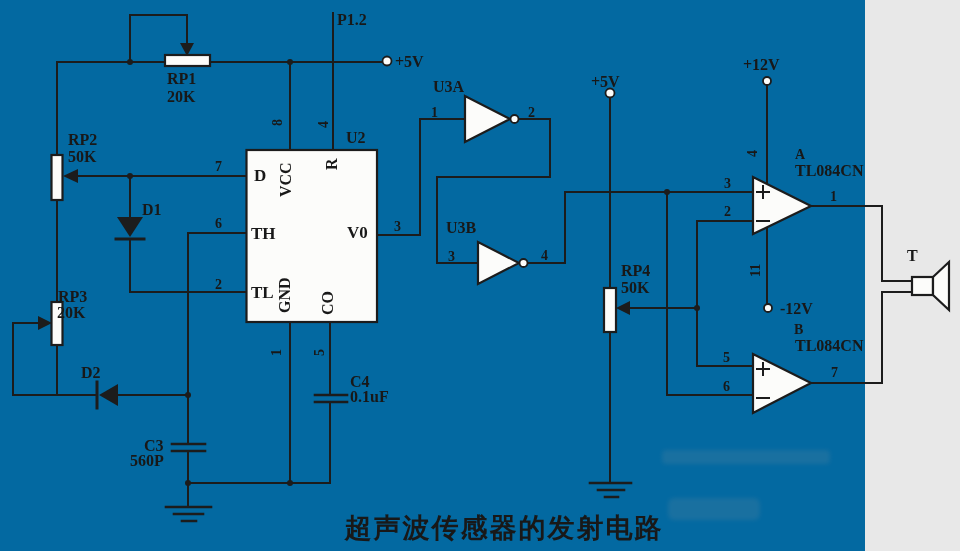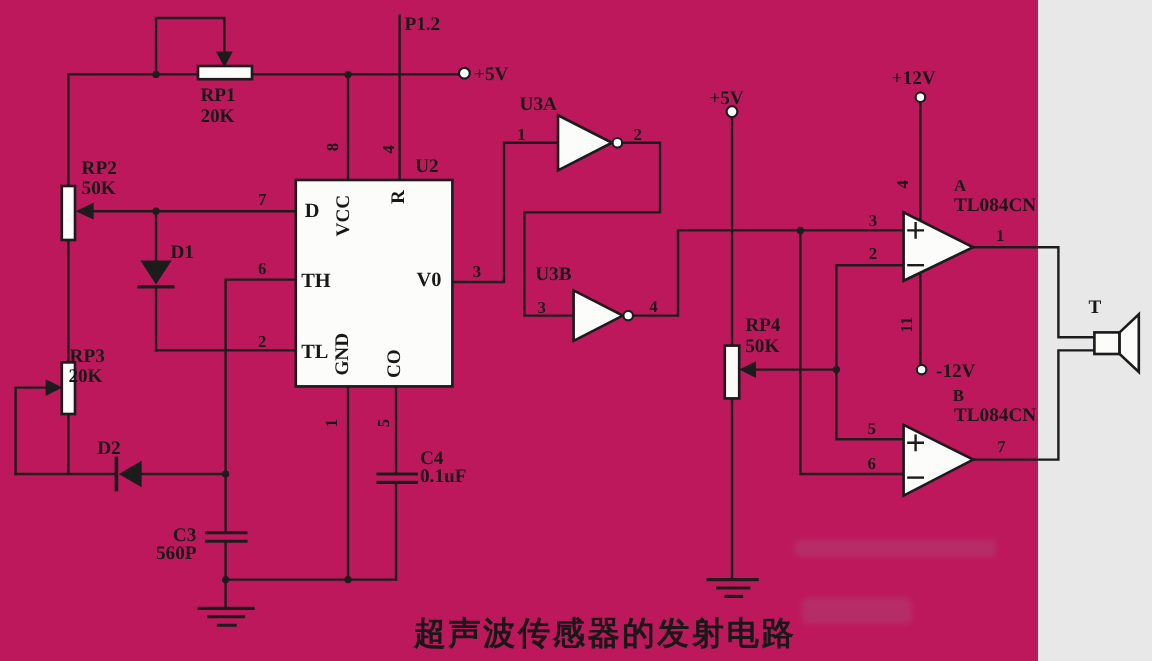--- a/index.html
+++ b/index.html
@@ -1,17 +1,17 @@
 <!DOCTYPE html>
 <html><head>
 <meta charset="utf-8">
 <style>
   html,body { margin:0; padding:0; background:#e8e8e8; }
   .page {
-    width:865px; height:551px; background:#be185d; position:relative;
+    width:865px; height:551px; background:#0369a1; position:relative;
     font-family:"Liberation Serif","DejaVu Serif",serif;
   }
   svg { display:block; }
   svg text {
     font-family:"Liberation Serif","DejaVu Serif",serif;
     fill:#181818; font-weight:600; font-size:16px;
   }
   .wire { fill:none; stroke:#1c1c1c; stroke-width:2; stroke-linecap:square; stroke-linejoin:miter; }
   .thick { stroke-width:3; }
   .plate { stroke-width:2.6; }

